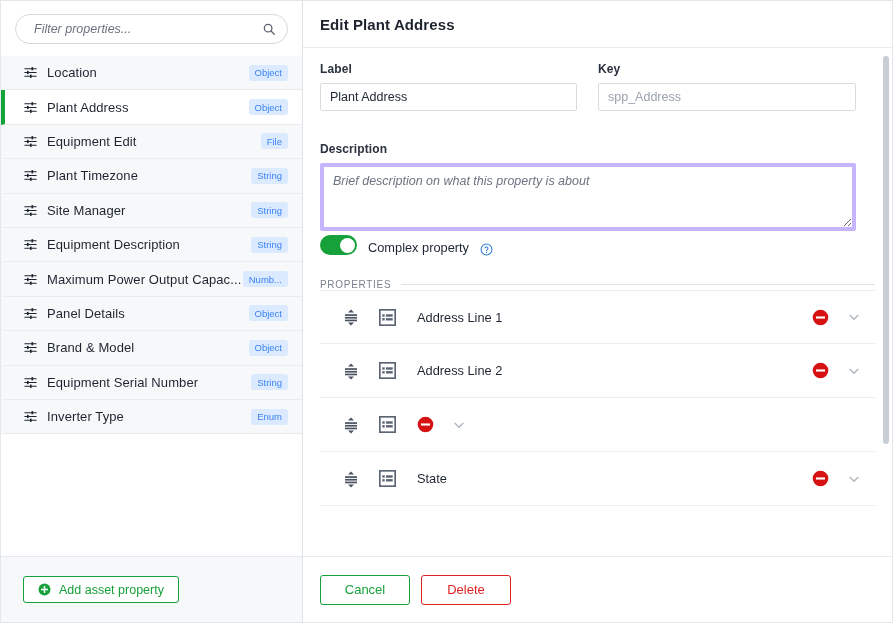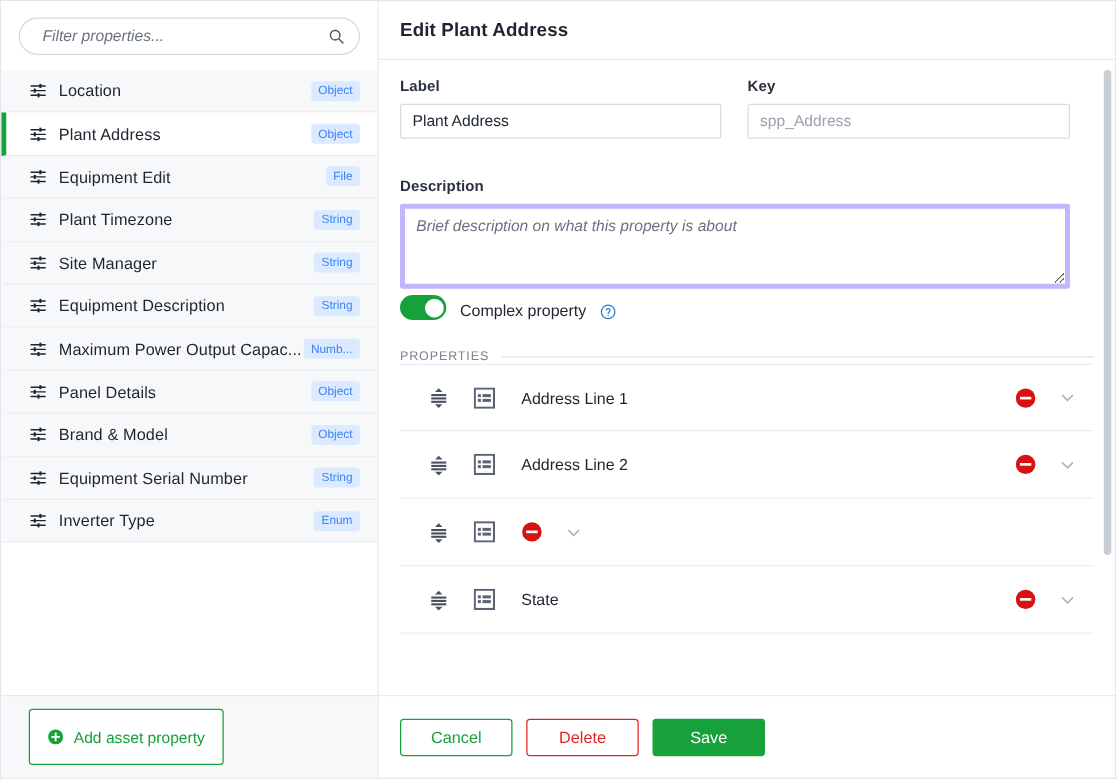--- a/index.html
+++ b/index.html
@@ -79,21 +79,21 @@
   }
   .sidebar-footer {
     height: 66px;
     background: #f7f8fa;
     border-top: 1px solid #e6e9ed;
     display: flex; align-items: center;
     padding: 0 22px;
   }
   .btn-add {
     display: inline-flex; align-items: center; gap: 8px;
-    height: 45px; padding: 0 14px;
+    height: 27px; padding: 0 14px;
     background: #fff;
     border: 1px solid #17a13a;
     border-radius: 3px;
     color: #17a13a;
     font-size: 12.5px;
     font-family: "Liberation Sans", sans-serif;
     cursor: pointer;
   }
   .plus-circle { width: 13px; height: 13px; flex: 0 0 auto; }
 
@@ -528,16 +528,15 @@
               </svg></span>
           </div>
         </div>
 
       <div class="scroll-thumb"></div>
     </div>
 
     <div class="panel-foot">
       <button class="btn btn-cancel">Cancel</button>
       <button class="btn btn-delete">Delete</button>
-      <button class="btn btn-save">Save</button>
     </div>
   </div>
 </div>
 
 </body></html>

